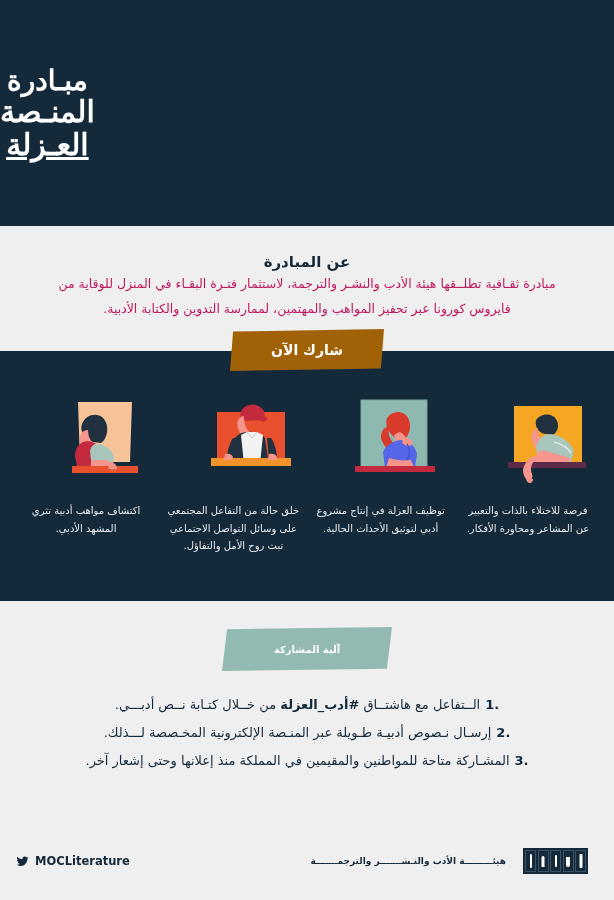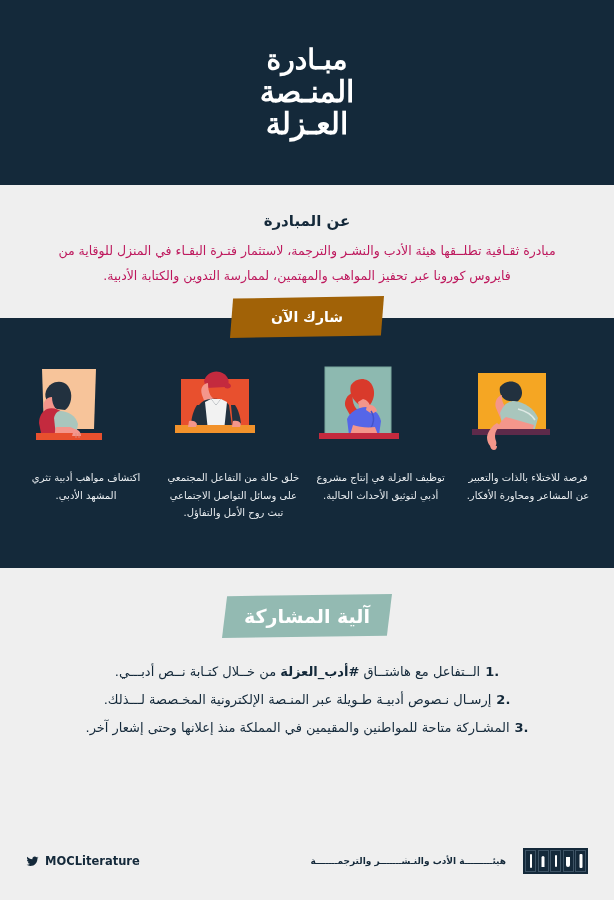--- a/index.html
+++ b/index.html
@@ -12,56 +12,56 @@
   }
   #poster {
     position:relative;
     width:614px; height:900px;
     background:#efefef;
     display:flex; flex-direction:column;
   }
 
   
   .header {
-    height:185px;
+    height:226px;
     background:#14293a;
-    display:flex; align-items:center; justify-content:center;
+    display:flex; align-items:center; justify-content:flex-end;
     flex:none;
   }
   .logo-wrap {
     display:flex; flex-direction:column;
     align-items:center; justify-content:center;
     gap:1px;
   }
   .logo-line {
     color:#ffffff;
     font-family:"DejaVu Serif", serif;
     font-weight:700;
     letter-spacing:0.5px;
     line-height:1.05;
     text-align:center;
     white-space:nowrap;
   }
   .logo-l1 { font-size:28px; }
   .logo-l2 { font-size:30px; }
-  .logo-l3 { font-size:30px; }
+  .logo-l3 { font-size:30px;text-decoration:underline; }
 
   
   .about {
     flex:none;
     padding:27px 52px 0 52px;
     background:#efefef;
     text-align:center;
   }
   .about-title {
     font-family:"DejaVu Sans", sans-serif;
     font-weight:700;
     font-size:15px;
     color:#14293a;
-    margin-bottom:8px;
+    margin-bottom:0;
   }
   .about-body {
     font-size:12.5px;
     line-height:2.0;
     color:#be185d;
     text-align:center;
   }
 
   
   .banner-zone {
@@ -91,21 +91,21 @@
     height:250px;
     background:#14293a;
     padding:43px 14px 0 14px;
     display:flex;
     justify-content:space-between;
     align-items:flex-start;
   }
   .card {
     width:144px;
     display:flex; flex-direction:column;
-    align-items:flex-end;
+    align-items:flex-start;
   }
   .art {
     width:108px; height:92px;
     position:relative;
     margin-bottom:16px;
   }
   .art svg { display:block; width:100%; height:100%; }
   .card-text {
     font-size:10px;
     line-height:1.75;
@@ -124,21 +124,21 @@
   .banner-teal {
     position:absolute;
     top:26px;
     left:50%;
     transform:translateX(-50%);
     width:170px; height:44px;
     background:#93bab2;
     display:flex; align-items:center; justify-content:center;
     color:#ffffff;
     font-weight:700;
-    font-size:19px;
+    font-size:10px;
     clip-path:polygon(3% 5%, 100% 0%, 97% 95%, 0% 100%);
   }
 
   .steps {
     flex:none;
     padding:18px 40px 0 40px;
     background:#efefef;
   }
   .step {
     display:flex;
@@ -160,21 +160,21 @@
 
   
   .footer {
     margin-top:auto;
     flex:none;
     height:68px;
     background:#efefef;
     display:flex;
     align-items:center;
     justify-content:space-between;
-    padding:0 26px 10px 26px;
+    padding:0 26px 10px 16px;
     direction:ltr;
   }
   .social {
     display:flex; align-items:center; gap:6px;
     color:#14293a;
     font-size:11.5px;
     font-weight:700;
   }
   .tw-icon { width:13px; height:13px; display:block; }
   .commission {

